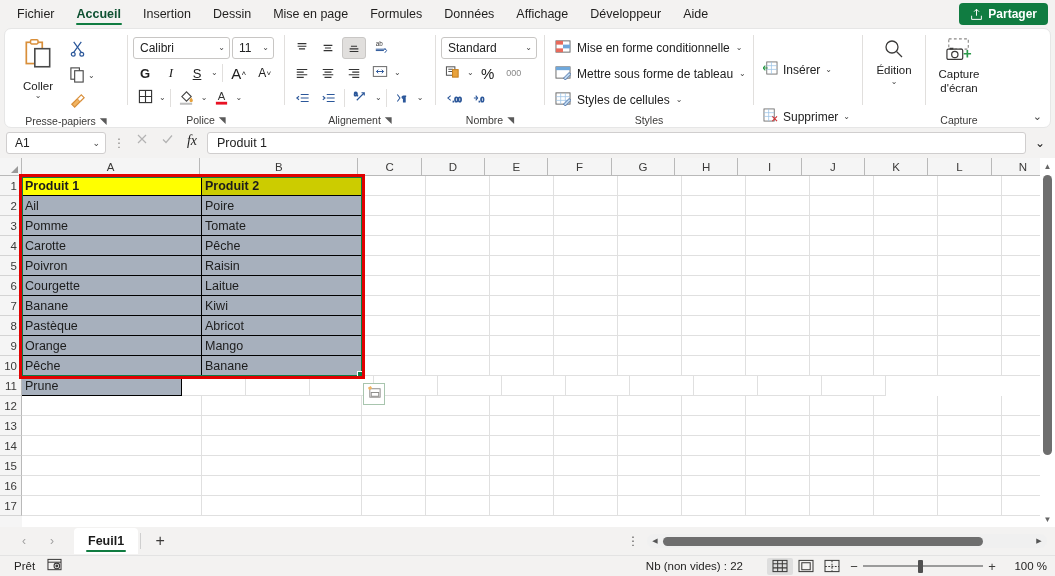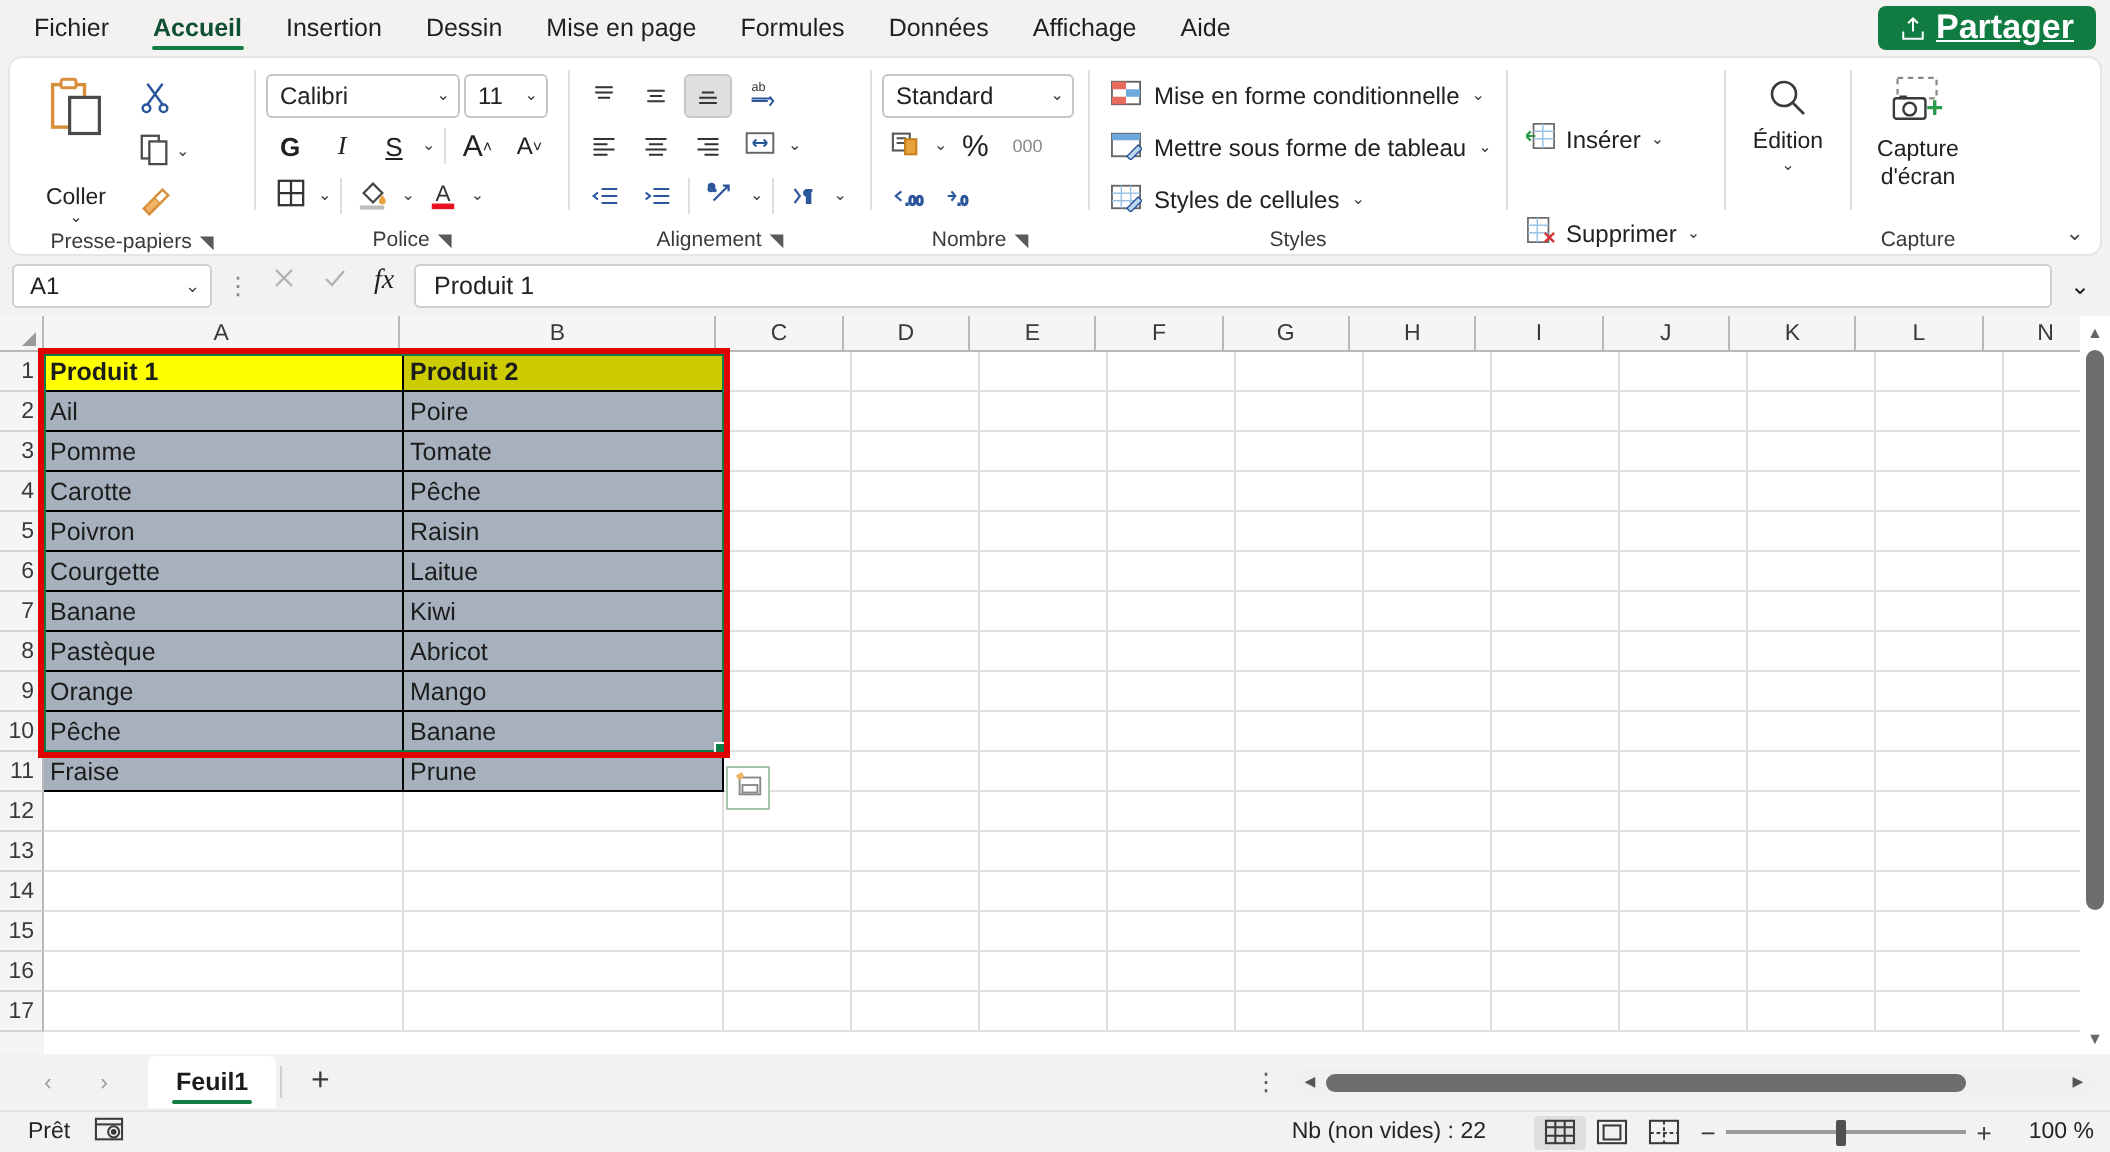--- a/index.html
+++ b/index.html
@@ -15,40 +15,40 @@
   .app { width: 1055px; height: 576px; display: flex; flex-direction: column; background: #f3f2f1; position: relative; }
 
   
   .tabbar { height: 28px; background: #f3f2f1; display: flex; align-items: center; padding-left: 6px; position: relative; }
   .tab { padding: 0 11px; height: 28px; line-height: 28px; font-size: 12.5px; color: #201f1e; cursor: default; position: relative; white-space: nowrap; }
   .tab.active { font-weight: 600; color: #0f5132; }
   .tab.active::after { content: ""; position: absolute; left: 10px; right: 10px; bottom: 3px; height: 2.5px; background: #107c41; border-radius: 2px; }
   .share-btn {
     position: absolute; right: 7px; top: 3px; height: 22px;
     background: #107c41; color: #fff; border-radius: 4px;
-    font-size: 17px; font-weight: 600;
-    display: flex; align-items: center; gap: 5px; padding: 0 11px; cursor: pointer; text-decoration: underline;
+    font-size: 12px; font-weight: 600;
+    display: flex; align-items: center; gap: 5px; padding: 0 11px; cursor: pointer;
   }
   .share-btn svg { display: block; }
 
   
   .ribbon {
     height: 100px; margin: 0 4px; background: #fff;
     border-radius: 7px; border: 1px solid #e6e6e6;
     display: flex; position: relative; overflow: hidden;
   }
   .grp { display: flex; flex-direction: column; position: relative; padding: 3px 0 0 0; height: 100%; }
   .grp-body { flex: 1; display: flex; align-items: flex-start; padding: 2px 5px 0 5px; }
   .grp-title { height: 15px; font-size: 10.5px; color: #3b3a39; text-align: center; display: flex; align-items: center; justify-content: center; gap: 4px; }
   .grp-sep { width: 1px; background: #e1dfdd; margin: 6px 0 22px 0; }
   .launcher { font-size: 9px; color: #5a5a5a; }
 
   
   .clip-big { width: 56px; display: flex; flex-direction: column; align-items: center; padding-top: 3px; cursor: pointer; }
-  .clip-big .lbl { font-size: 11.5px; margin-top: 19px; }
+  .clip-big .lbl { font-size: 11.5px; margin-top: 6px; }
   .clip-col { display: flex; flex-direction: column; align-items: flex-start; gap: 2px; padding-top: 4px; }
   .mini-btn { display: flex; align-items: center; gap: 2px; padding: 2px 3px; border-radius: 3px; cursor: pointer; }
 
   .chev { font-size: 8px; color: #444; line-height: 1; }
   .chev-lg { font-size: 9px; color: #444; }
 
   
   .font-rows { display: flex; flex-direction: column; gap: 3px; padding-top: 3px; }
   .row { display: flex; align-items: center; gap: 2px; }
   .combo { height: 22px; border: 1px solid #c8c6c4; border-radius: 3px; background: #fff;
@@ -140,20 +140,21 @@
 
   <div class="tabbar">
     <div class="tab">Fichier</div>
     <div class="tab active">Accueil</div>
     <div class="tab">Insertion</div>
     <div class="tab">Dessin</div>
     <div class="tab">Mise en page</div>
     <div class="tab">Formules</div>
     <div class="tab">Données</div>
     <div class="tab">Affichage</div>
+    <div class="tab">Développeur</div>
     <div class="tab">Aide</div>
     <div class="share-btn">
       <span>
         <svg width="13" height="13" viewBox="0 0 16 16" fill="none" stroke="#fff" stroke-width="1.2">
           <path d="M2 9.5V14h12V9.5M8 1.5v8M5 4.5L8 1.5l3 3"></path>
         </svg>
       </span>
       <span>Partager</span>
     </div>
   </div>
@@ -766,21 +767,20 @@
           <div class="cell" style="width:64px"></div>
           <div class="cell" style="width:64px"></div>
           <div class="cell" style="width:64px"></div>
           <div class="cell" style="width:64px"></div>
           <div class="cell" style="width:64px"></div>
           <div class="cell" style="width:64px"></div>
           <div class="cell" style="width:64px"></div>
           <div class="cell" style="width:64px"></div>
         </div>
         <div class="grow">
-          <div class="cell data" style="width:180px;background:#A7B0BD">Fraise</div>
           <div class="cell data" style="width:160px;background:#A7B0BD">Prune</div>
           <div class="cell" style="width:64px"></div>
           <div class="cell" style="width:64px"></div>
           <div class="cell" style="width:64px"></div>
           <div class="cell" style="width:64px"></div>
           <div class="cell" style="width:64px"></div>
           <div class="cell" style="width:64px"></div>
           <div class="cell" style="width:64px"></div>
           <div class="cell" style="width:64px"></div>
           <div class="cell" style="width:64px"></div>

